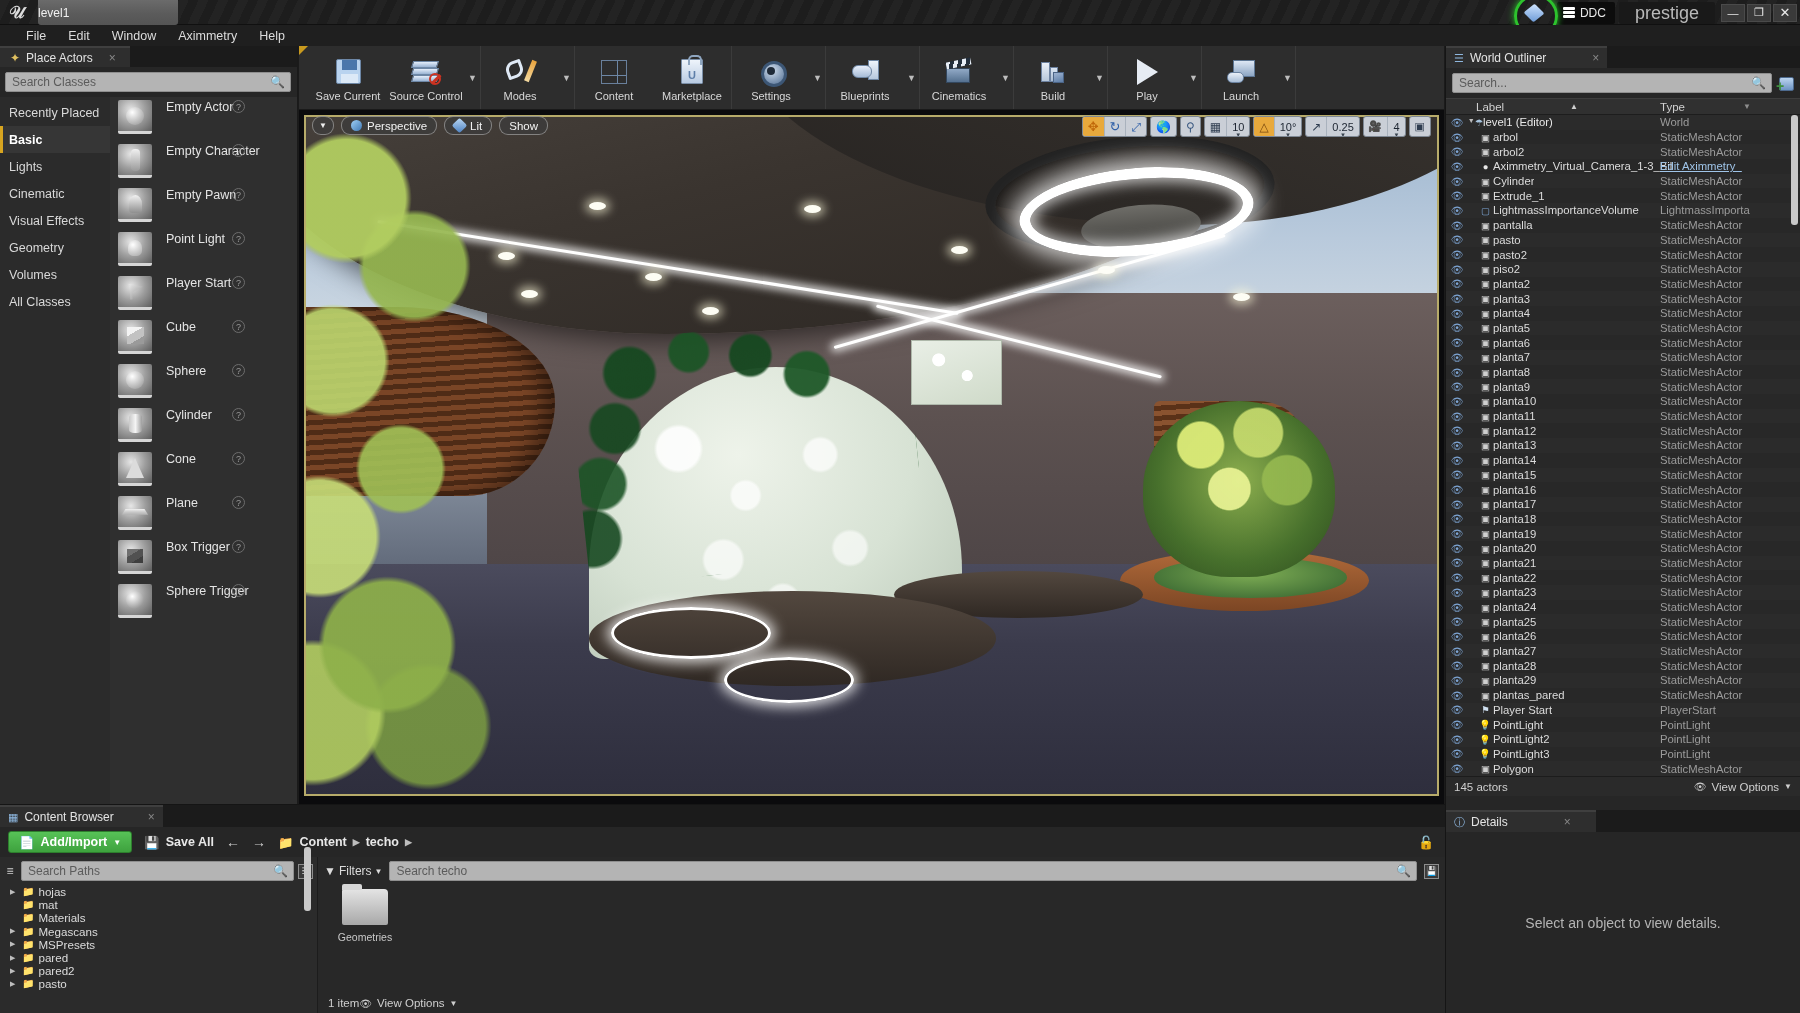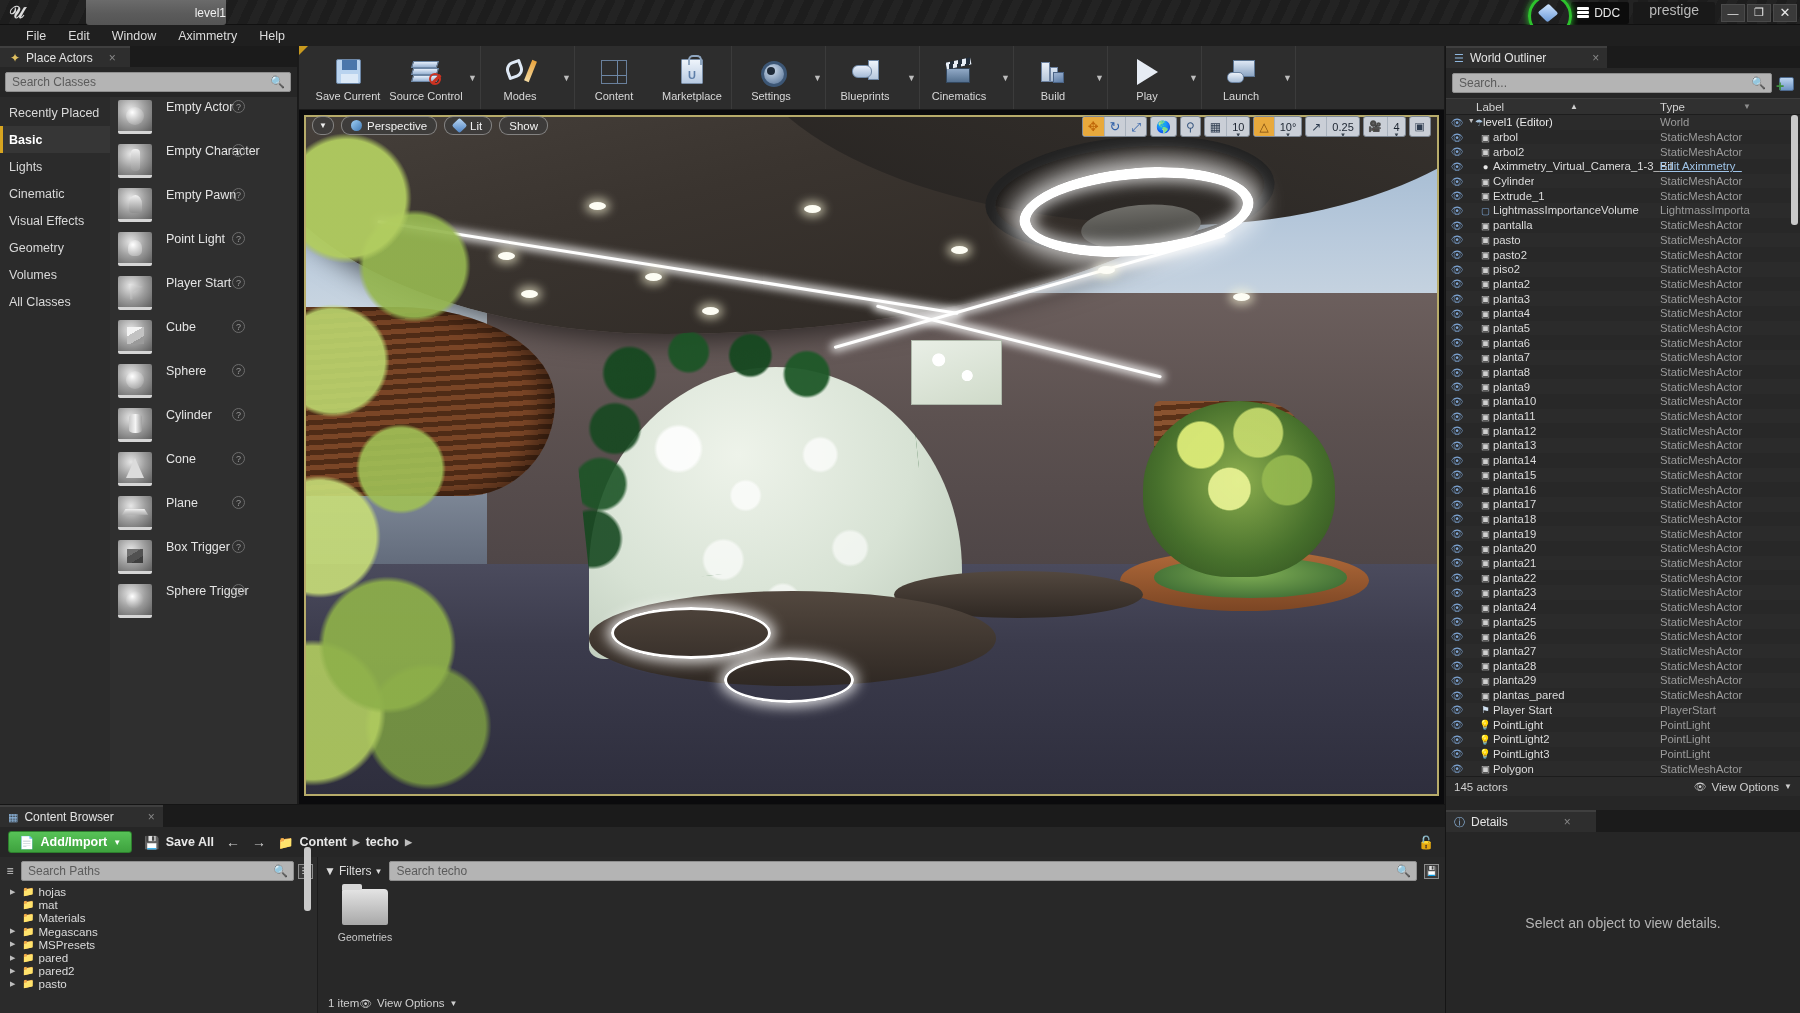--- a/index.html
+++ b/index.html
@@ -21,21 +21,21 @@
   .ue-logo{
     position:absolute; left:6px; top:2px; width:22px; height:21px;
     display:flex; align-items:center; justify-content:center;
     color:#dcdcdc; font-size:17px; font-weight:bold;
   }
   .tab-level{
     position:absolute; left:38px; top:0px; width:140px; height:25px;
     background:linear-gradient(180deg,#6b6b6b 0%,#5b5b5b 55%,#545454 100%);
     border-radius:0 0 3px 3px;
     color:#f0f0f0; font-size:12px;
-    display:flex; align-items:center; justify-content:flex-end;margin-left:48px;
+    display:flex; align-items:center; justify-content:flex-start;
   }
   .tb-right{ position:absolute; right:0; top:0; height:25px; display:flex; align-items:center; }
   .ax-badge{
     position:relative; width:46px; height:25px; display:flex; align-items:center; justify-content:center;
   }
   .ax-badge::before{
     content:""; position:absolute; left:3px; top:-6px; width:38px; height:38px;
     border-radius:50%; border:3px solid #2ecb2e; box-shadow:0 0 7px #2ecb2e;
     opacity:.95;
   }
@@ -46,21 +46,21 @@
   }
   .ddc-pill{
     height:22px; padding:0 9px 0 6px; margin-right:4px; border-radius:2px;
     background:#0c0c0c; color:#e8e8e8; font-size:12px;
     display:flex; align-items:center; gap:5px;
   }
   .ddc-ic{ display:flex; flex-direction:column; gap:1.5px; }
   .ddc-ic i{ display:block; width:12px; height:2.5px; background:#fff; border-radius:1px;}
   .prestige{
     height:22px; padding:0 16px; margin-right:6px; border-radius:2px;
-    background:#191919; color:#b9b9b9; font-size:14px; display:flex; align-items:flex-start;
+    background:#191919; color:#b9b9b9; font-size:18px; display:flex; align-items:flex-end;
   }
   .wbtns{ display:flex; gap:2px; margin-right:3px; }
   .wbtn{
     width:24px; height:18px; background:#3a3a3a; color:#e8e8e8;
     display:flex; align-items:center; justify-content:center; font-size:11px;
     border:1px solid #4a4a4a;
   }
   .wbtn.close{ font-size:13px; }
 
   

